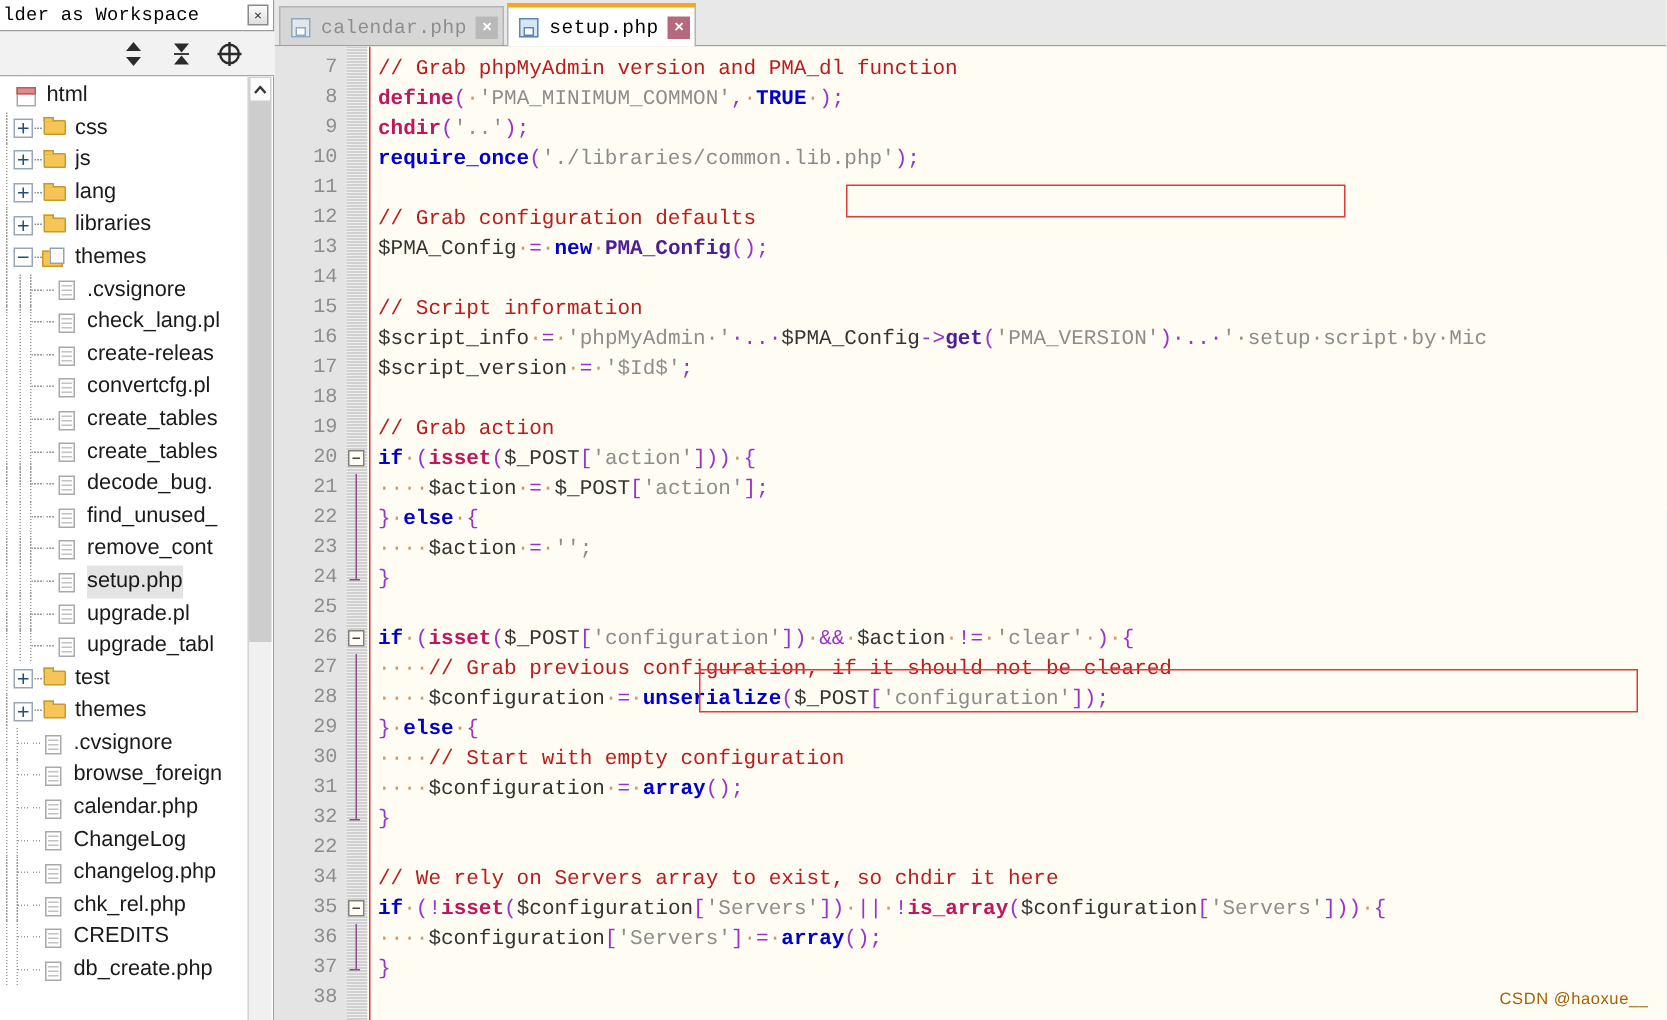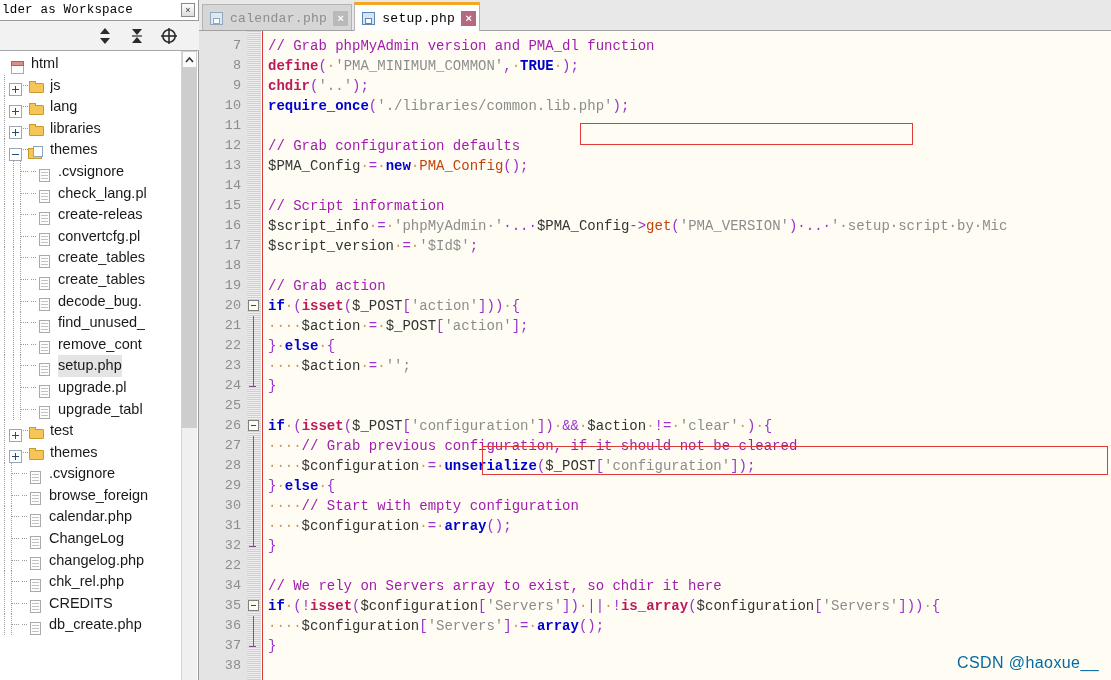--- a/index.html
+++ b/index.html
@@ -5,21 +5,21 @@
   html,body{margin:0;padding:0;}
   body{
     width:1111px;height:680px;overflow:hidden;
     font-family:"Liberation Sans", sans-serif;
     background:#f0f0f0;
     -webkit-font-smoothing:antialiased;
   }
   .app{position:relative;width:1111px;height:680px;display:flex;}
 
   
-  .left-panel{width:199px;height:680px;position:relative;background:#ffffff;
+  .left-panel{width:183px;height:680px;position:relative;background:#ffffff;
     display:flex;flex-direction:column;box-sizing:border-box;border-radius:11px;}
 
   .panel-titlebar{height:21px;background:#ffffff;border:1px solid #9a9a9a;
     border-left:none;border-top:none;
     display:flex;align-items:center;justify-content:space-between;
     box-sizing:border-box;padding-left:2px;}
   .panel-title{font-family:"Liberation Mono", monospace;font-size:12.5px;color:#000;
     white-space:nowrap;overflow:hidden;letter-spacing:.2px;}
   .titlebar-close{width:14px;height:14px;margin-right:3px;border:1px solid #8a8a8a;
     background:linear-gradient(#fdfdfd,#dedede);
@@ -29,21 +29,21 @@
 
   .panel-toolbar{height:30px;background:#f2f2f2;border-bottom:1px solid #a8a8a8;
     display:flex;align-items:center;justify-content:flex-end;padding-right:14px;
     box-sizing:border-box;}
   .tb-icon{width:32px;height:24px;display:flex;align-items:center;justify-content:center;}
 
   .tree-wrap{flex:1;position:relative;overflow:hidden;background:#fff;
     border-right:1px solid #9a9a9a;}
   .tree{position:absolute;top:0;left:0;right:17px;bottom:0;overflow:hidden;
     padding-top:2px;box-sizing:border-box;}
-  .trow{height:21.6px;display:flex;align-items:flex-end;white-space:nowrap;
+  .trow{height:21.6px;display:flex;align-items:center;white-space:nowrap;
     font-size:14.5px;color:#1a1a1a;position:relative;}
   .trow .lbl{overflow:hidden;text-overflow:clip;white-space:nowrap;}
   .trow.sel .lbl{background:#e4e4e4;}
   .guide{width:9px;height:21.6px;flex:0 0 9px;position:relative;}
   .guide.dot::before{content:"";position:absolute;left:4px;top:0;bottom:0;width:1px;
     background:repeating-linear-gradient(to bottom,#9a9a9a 0 1px,transparent 1px 2px);}
   .expander{width:13px;height:13px;flex:0 0 13px;border:1px solid #9aa7b4;
     background:#fff;margin-right:1px;position:relative;box-sizing:border-box;}
   .expander::before{content:"";position:absolute;left:2px;top:5px;width:7px;height:1px;background:#1f4e79;}
   .expander.plus::after{content:"";position:absolute;left:5px;top:2px;width:1px;height:7px;background:#1f4e79;}
@@ -130,32 +130,32 @@
 
   .redmargin{width:3px;flex:0 0 3px;background:#fffdf3;position:relative;}
   .redmargin::after{content:"";position:absolute;left:1px;top:0;bottom:0;width:1px;background:#d23b3b;}
 
   .code{flex:1;position:relative;padding-top:5px;overflow:hidden;background:#fffdf3;}
   .cl{height:20px;line-height:20px;white-space:pre;
     font-family:"Liberation Mono", monospace;font-size:14px;padding-left:4px;}
 
   .k  {color:#0000cc;font-weight:bold;text-align:center;}
   .fn {color:#be185d;font-weight:bold;}   
-  .cm {color:#a21caf;}                    
+  .cm {color:#b91c1c;}                    
   .st {color:#8c8c8c;}                    
   .vr {color:#333333;}                    
   .pn {color:#9932cc;}                    
   .op {color:#9932cc;}
   .ws {color:#cc9966;}                    
-  .cls{color:#c2410c;}
+  .cls{color:#4c1d95;font-weight:bold;}
 
   
   .annot{position:absolute;border:1.5px solid #e03a3a;pointer-events:none;box-sizing:border-box;}
 
-  .watermark{position:absolute;right:12px;bottom:8px;font-size:16px;color:#0369a1;
+  .watermark{position:absolute;right:12px;bottom:8px;font-size:11px;color:#a16207;
     font-family:"Liberation Sans",sans-serif;letter-spacing:.4px;}
 </style>
 </head>
 <body>
 
 <div class="app">
 
   <div class="left-panel">
 
     <div class="panel-titlebar">
@@ -185,20 +185,27 @@
           </svg>
       </span>
     </div>
 
     <div class="tree-wrap">
       <div class="tree" id="tree">
           <div class="trow">
             <span class="guide"></span>
             <span class="ico proj"></span>
             <span class="lbl">html</span>
+          </div>
+          <div class="trow">
+            <span class="guide dot"></span>
+            <span class="expander plus"></span>
+            <span class="connector"></span>
+            <span class="ico folder"></span>
+            <span class="lbl">css</span>
           </div>
           <div class="trow">
             <span class="guide dot"></span>
             <span class="expander plus"></span>
             <span class="connector"></span>
             <span class="ico folder"></span>
             <span class="lbl">js</span>
           </div>
           <div class="trow">
             <span class="guide dot"></span>

